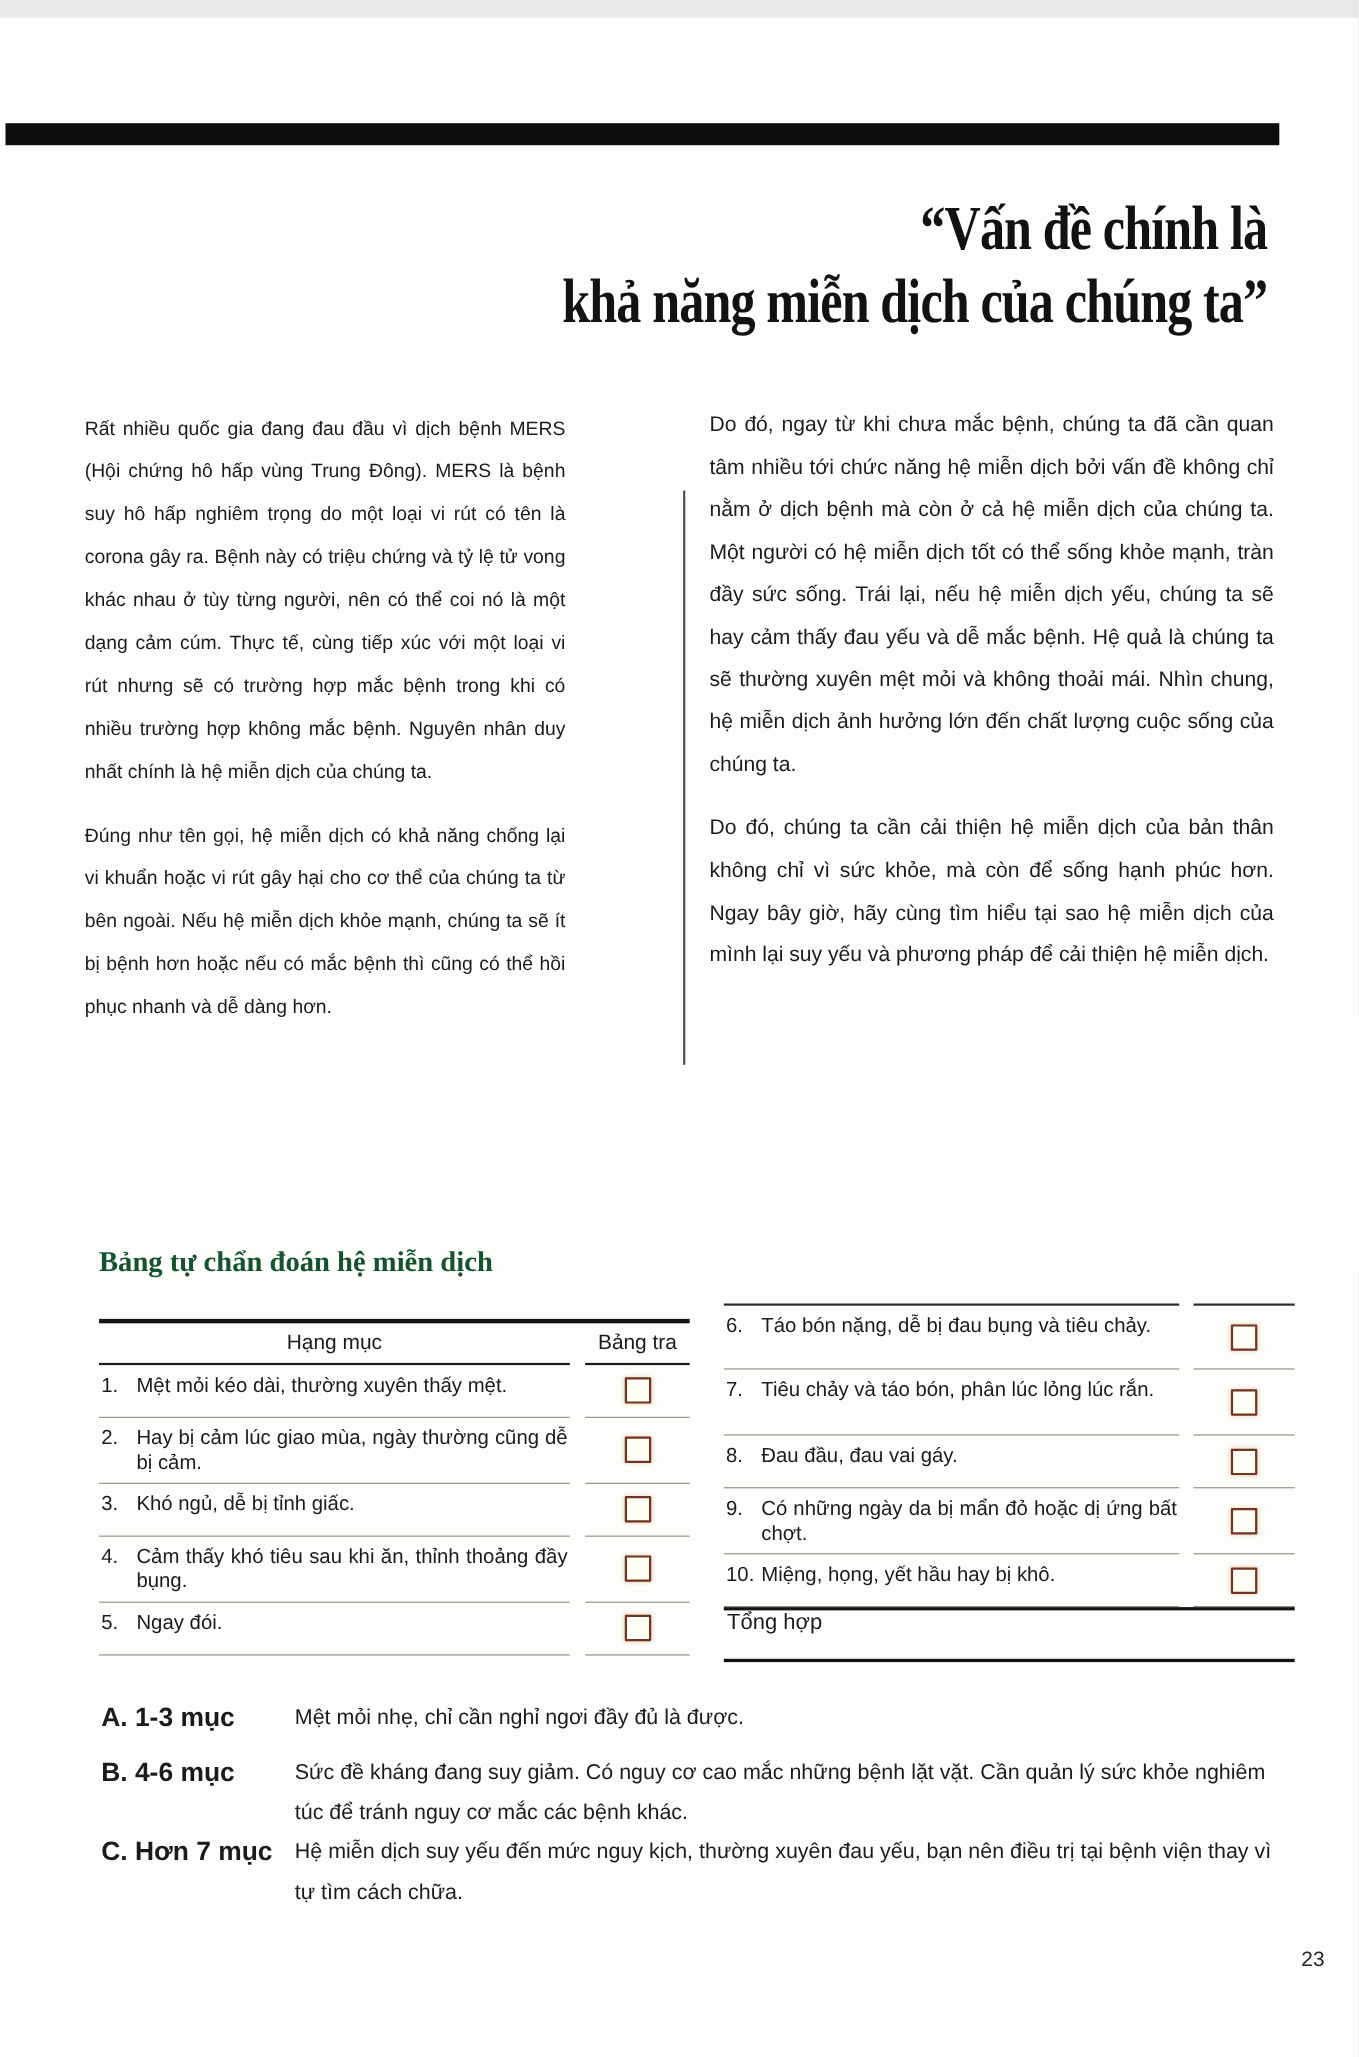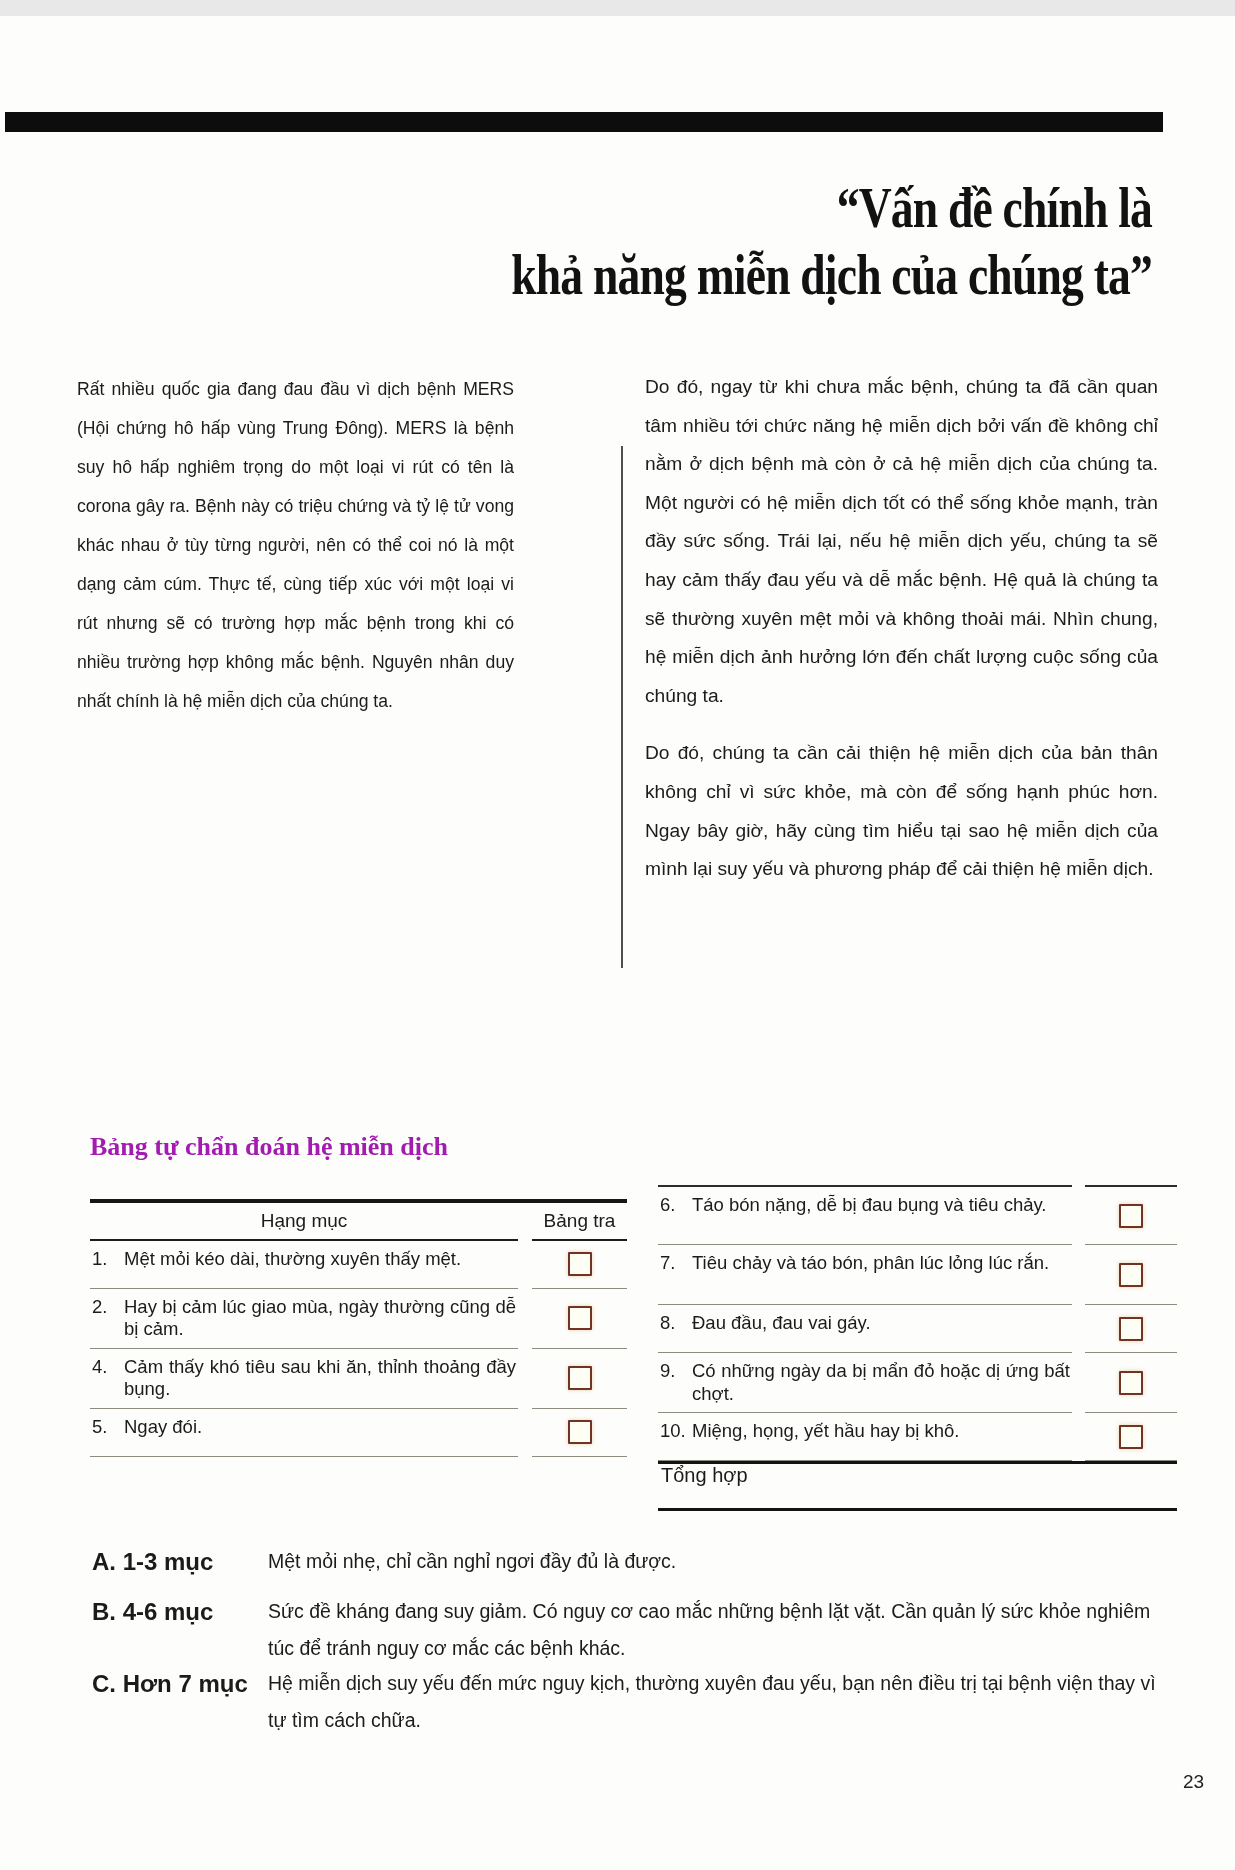--- a/index.html
+++ b/index.html
@@ -18,21 +18,21 @@
   }
 
   .col { position:absolute; text-align:justify; }
   .col p { margin:0 0 19px 0; }
   .col-left  { left:77px;  top:354px; width:437px; font-size:17.6px; line-height:39px; }
   .col-right { left:645px; top:352px; width:513px; font-size:19.2px; line-height:38.6px; }
   .v-divider { position:absolute; left:621px; top:430px; width:2px; height:522px; background:#4f4f4f; }
 
   .section-heading {
     position:absolute; left:90px; top:1116px;
-    font-family:"Liberation Serif", serif; font-weight:700; font-size:26px; color:#a21caf;
+    font-family:"Liberation Serif", serif; font-weight:700; font-size:26px; color:#14532d;
   }
 
   .tbl { position:absolute; font-size:18.5px; line-height:22.5px; }
   .tbl-left  { left:90px;  top:1183px; width:537px; border-top:4px solid #161616; }
   .tbl-right { left:658px; top:1169px; width:519px; }
 
   .t-row { display:flex; align-items:stretch; }
   .t-cell { box-sizing:border-box; padding:7px 2px 6px 2px; border-bottom:1px solid #8f8a80; text-align:justify; }
   .t-check { box-sizing:border-box; border-bottom:1px solid #8f8a80; display:flex; align-items:center; justify-content:center; }
   .tbl-left  .t-cell  { flex:0 0 428px; }
@@ -76,20 +76,21 @@
 
   <div class="top-bar"></div>
 
   <div class="title-block">
     <div>“Vấn đề chính là</div>
     <div>khả năng miễn dịch của chúng ta”</div>
   </div>
 
   <div class="col col-left">
     <p>Rất nhiều quốc gia đang đau đầu vì dịch bệnh MERS (Hội chứng hô hấp vùng Trung Đông). MERS là bệnh suy hô hấp nghiêm trọng do một loại vi rút có tên là corona gây ra. Bệnh này có triệu chứng và tỷ lệ tử vong khác nhau ở tùy từng người, nên có thể coi nó là một dạng cảm cúm. Thực tế, cùng tiếp xúc với một loại vi rút nhưng sẽ có trường hợp mắc bệnh trong khi có nhiều trường hợp không mắc bệnh. Nguyên nhân duy nhất chính là hệ miễn dịch của chúng ta.</p>
+    <p>Đúng như tên gọi, hệ miễn dịch có khả năng chống lại vi khuẩn hoặc vi rút gây hại cho cơ thể của chúng ta từ bên ngoài. Nếu hệ miễn dịch khỏe mạnh, chúng ta sẽ ít bị bệnh hơn hoặc nếu có mắc bệnh thì cũng có thể hồi phục nhanh và dễ dàng hơn.</p>
   </div>
 
   <div class="v-divider"></div>
 
   <div class="col col-right">
     <p>Do đó, ngay từ khi chưa mắc bệnh, chúng ta đã cần quan tâm nhiều tới chức năng hệ miễn dịch bởi vấn đề không chỉ nằm ở dịch bệnh mà còn ở cả hệ miễn dịch của chúng ta. Một người có hệ miễn dịch tốt có thể sống khỏe mạnh, tràn đầy sức sống. Trái lại, nếu hệ miễn dịch yếu, chúng ta sẽ hay cảm thấy đau yếu và dễ mắc bệnh. Hệ quả là chúng ta sẽ thường xuyên mệt mỏi và không thoải mái. Nhìn chung, hệ miễn dịch ảnh hưởng lớn đến chất lượng cuộc sống của chúng ta.</p>
     <p>Do đó, chúng ta cần cải thiện hệ miễn dịch của bản thân không chỉ vì sức khỏe, mà còn để sống hạnh phúc hơn. Ngay bây giờ, hãy cùng tìm hiểu tại sao hệ miễn dịch của mình lại suy yếu và phương pháp để cải thiện hệ miễn dịch.</p>
   </div>
 
   <div class="section-heading">Bảng tự chẩn đoán hệ miễn dịch</div>
@@ -111,20 +112,28 @@
 
     <div class="t-row r2">
       <div class="t-cell">
           <span class="hang"><span class="num">2.</span><span>Hay bị cảm lúc giao mùa, ngày thường cũng dễ bị cảm.</span></span>
         </div>
       <div class="t-check">
           <span class="checkbox"></span>
         </div>
     </div>
 
+    <div class="t-row r1">
+      <div class="t-cell">
+          <span class="hang"><span class="num">3.</span><span>Khó ngủ, dễ bị tỉnh giấc.</span></span>
+        </div>
+      <div class="t-check">
+          <span class="checkbox"></span>
+        </div>
+    </div>
 
     <div class="t-row r2">
       <div class="t-cell">
           <span class="hang"><span class="num">4.</span><span>Cảm thấy khó tiêu sau khi ăn, thỉnh thoảng đầy bụng.</span></span>
         </div>
       <div class="t-check">
           <span class="checkbox"></span>
         </div>
     </div>
 

